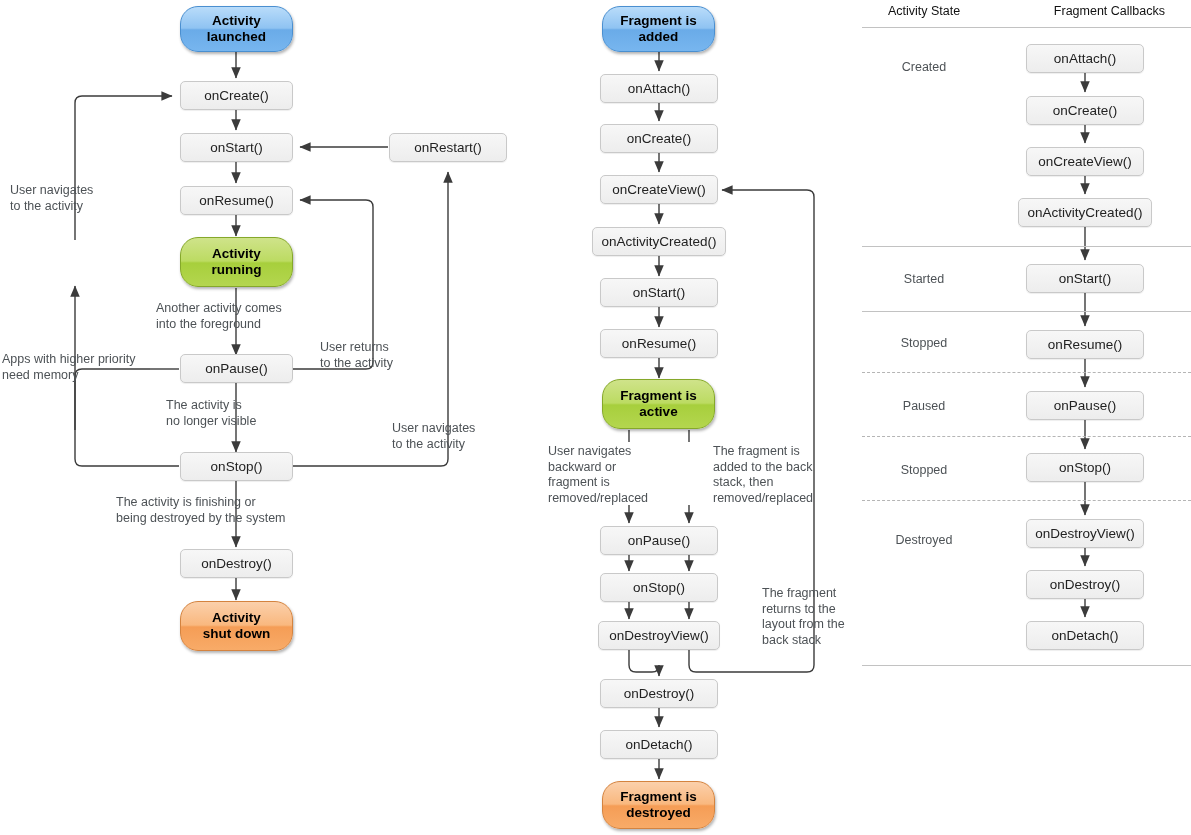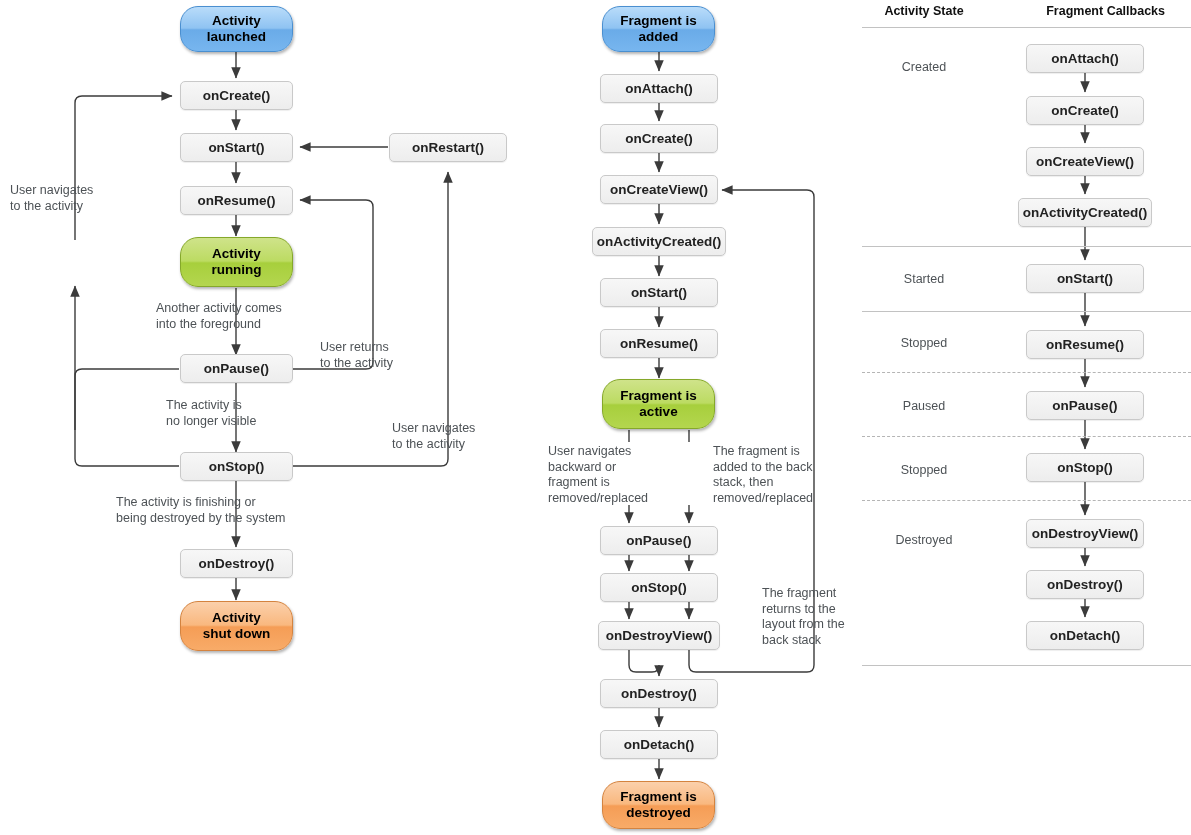--- a/index.html
+++ b/index.html
@@ -8,41 +8,41 @@
   #stage{position:absolute;left:0;top:0;width:1191px;height:835px;}
   svg.wires{position:absolute;left:0;top:0;width:1191px;height:835px;pointer-events:none;}
 
   
   .cb{position:absolute;box-sizing:border-box;
       border:1px solid #c9c9c9;border-radius:5px;
       background:linear-gradient(to bottom,#f7f7f7 0%,#ededed 100%);
       color:#222;font-size:13.5px;line-height:1;
       display:flex;align-items:center;justify-content:center;
       text-align:center;height:29px;
-      box-shadow:0 1px 1px rgba(0,0,0,0.07);font-weight:bold;}
+      box-shadow:0 1px 1px rgba(0,0,0,0.07);}
 
   
   .pill{position:absolute;box-sizing:border-box;
         border-radius:18px;border:1px solid rgba(0,0,0,.30);
         font-weight:bold;font-size:13.5px;line-height:16px;color:#000;
         display:flex;align-items:center;justify-content:center;text-align:center;
         box-shadow:1px 2px 3px rgba(0,0,0,0.30);}
   .pill.blue{background:linear-gradient(to bottom,#b9dcfa 0%,#8fc3f2 48%,#6aabe8 52%,#77b6ef 100%);
              border-color:#4a8fd0;}
   .pill.green{background:linear-gradient(to bottom,#cfe38a 0%,#bcdb62 48%,#a7cf3c 52%,#b4d64f 100%);
               border-color:#85a82a;}
   .pill.orange{background:linear-gradient(to bottom,#fbd0ab 0%,#f9b87f 48%,#f59d56 52%,#f8ab68 100%);
                border-color:#d4833f;}
 
   
   .note{position:absolute;color:#4d5256;font-size:12.5px;line-height:15.5px;
         text-align:left;}
 
   
-  .thead{position:absolute;font-weight:bold;font-size:12.5px;color:#111;text-align:center;}
+  .thead{position:absolute;font-weight:normal;font-size:12.5px;color:#111;text-align:center;}
   .rowlabel{position:absolute;font-size:12.5px;color:#4d5256;text-align:center;}
   .rule{position:absolute;height:0;border-top:1px solid #c2c2c2;}
   .rule.dashed{border-top:1px dashed #b5b5b5;}
 </style>
 </head>
 <body>
 
 <div id="stage">
 
   <svg class="wires" viewBox="0 0 1191 835">
@@ -159,20 +159,24 @@
   <div class="note" style="left:156px;top:301px;width:162px;">
     <span>Another activity comes</span><br>
     <span>into the foreground</span>
   </div>
 
   <div class="note" style="left:320px;top:340px;width:108px;">
     <span>User returns</span><br>
     <span>to the activity</span>
   </div>
 
+  <div class="note" style="left:2px;top:352px;width:148px;">
+    <span>Apps with higher priority</span><br>
+    <span>need memory</span>
+  </div>
 
   <div class="note" style="left:166px;top:398px;width:142px;">
     <span>The activity is</span><br>
     <span>no longer visible</span>
   </div>
 
   <div class="note" style="left:392px;top:421px;width:112px;">
     <span>User navigates</span><br>
     <span>to the activity</span>
   </div>

